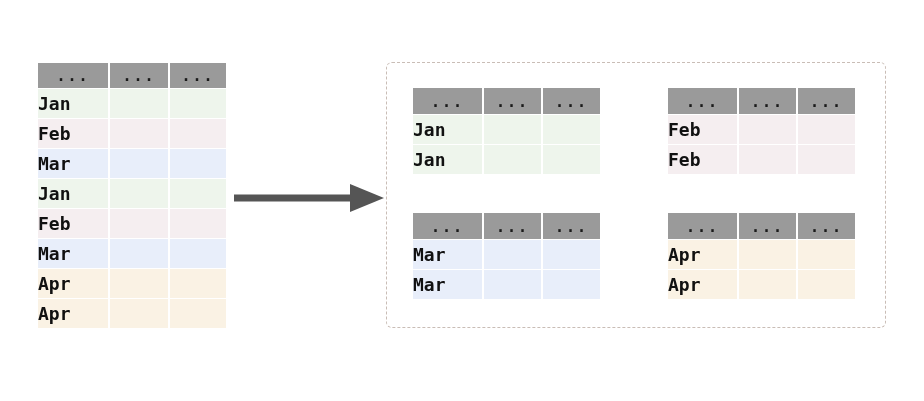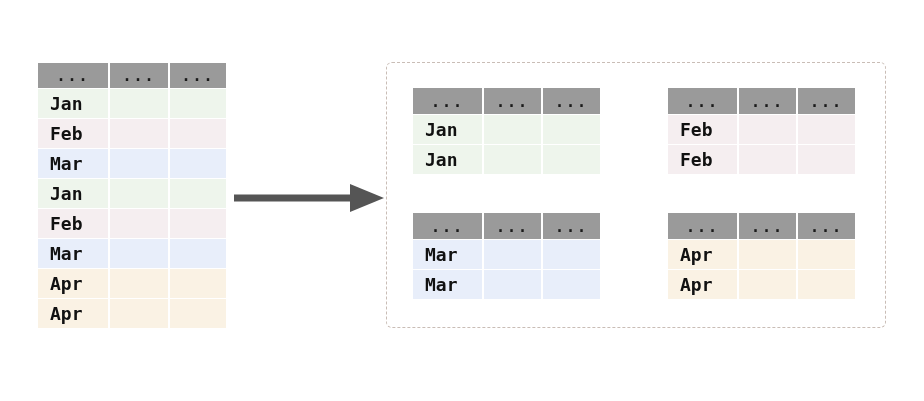--- a/index.html
+++ b/index.html
@@ -43,21 +43,20 @@
     font-weight: bold;
     letter-spacing: 2px;
   }
   .body-cell {
     display: flex;
     align-items: center;
     color: #111111;
     font-weight: bold;
   }
   .body-cell.label {
-    padding-left: 12px;
   }
 
   
   #source-table {
     left: 38px;
     top: 63px;
   }
   #source-table .hdr-cell {
     height: 25px;
     font-size: 15px;

